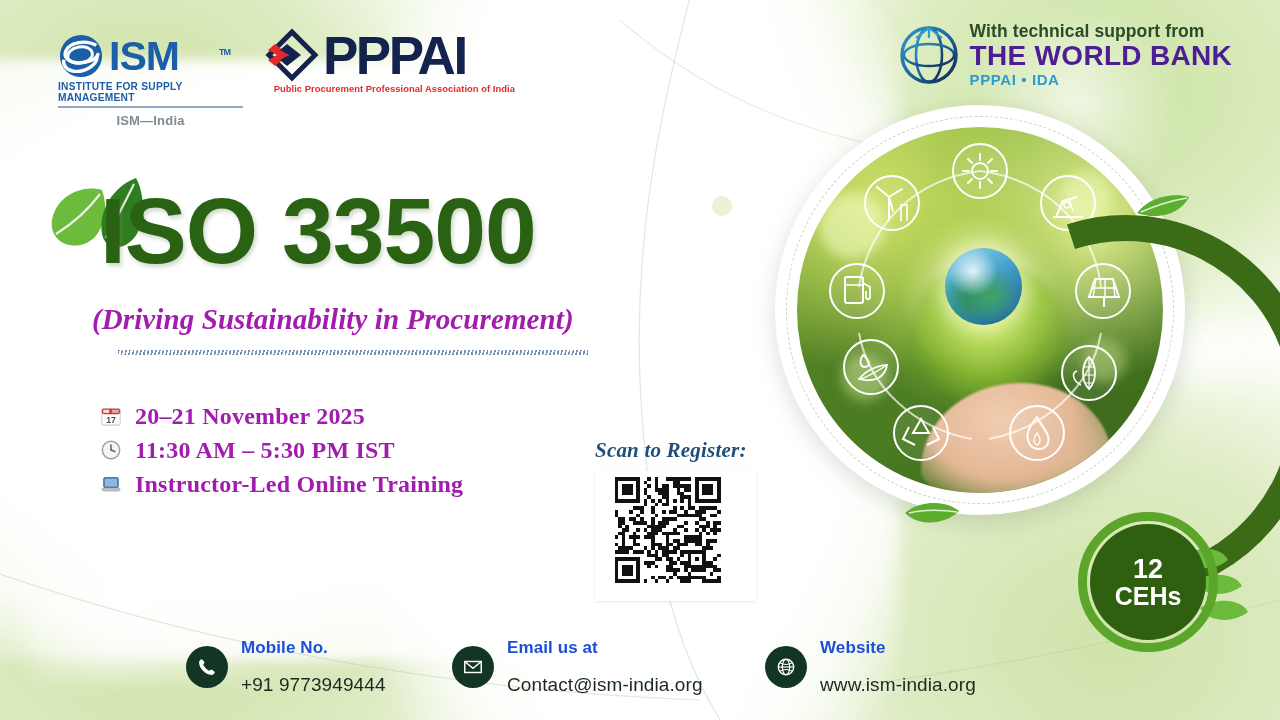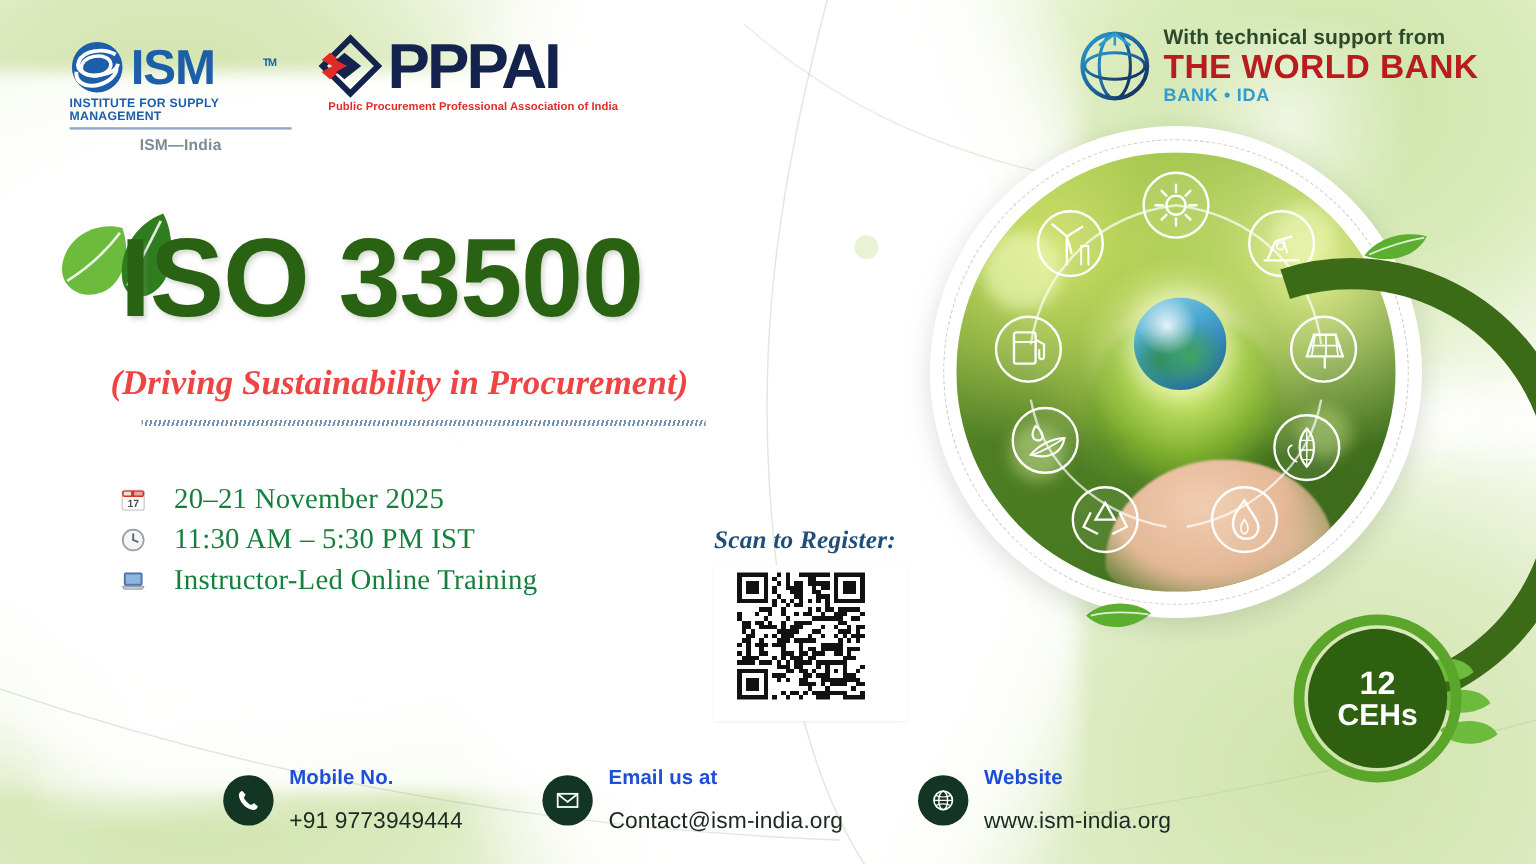--- a/index.html
+++ b/index.html
@@ -64,43 +64,43 @@
     letter-spacing:-2.5px;color:#14234e;line-height:1;}
   .pppai-tag{font-family:"Liberation Sans",sans-serif;font-weight:bold;font-size:9.4px;
     color:#e02b28;letter-spacing:0.05px;margin-top:1px;text-align:right;}
 
   .wb-logo{position:absolute;right:48px;top:22px;display:flex;align-items:center;gap:10px;}
   .wb-globe{width:62px;height:62px;flex:0 0 auto;}
   .wb-text{line-height:1.05;}
   .wb-l1{font-family:"Liberation Sans",sans-serif;font-weight:bold;font-size:17.5px;
     color:#2b4a2a;letter-spacing:0.1px;}
   .wb-l2{font-family:"Liberation Sans",sans-serif;font-weight:bold;font-size:28px;
-    color:#b91c1c;letter-spacing:0.3px;margin-top:1px;}
+    color:#4c1d95;letter-spacing:0.3px;margin-top:1px;}
   .wb-l3{font-family:"Liberation Sans",sans-serif;font-weight:bold;font-size:15px;
     color:#2e9ccc;letter-spacing:0.6px;margin-top:1px;}
 
   
   .leaf-deco{position:absolute;left:44px;top:172px;width:120px;height:110px;}
   .headline{position:absolute;left:100px;top:185px;
     font-family:"Liberation Sans",sans-serif;font-weight:bold;font-size:93px;
     color:#2a6213;letter-spacing:-1px;line-height:1;
     text-shadow:2px 3px 4px rgba(120,140,110,0.35);}
   .subtitle{position:absolute;left:92px;top:303px;
     font-family:"Liberation Serif",serif;font-style:italic;font-weight:bold;font-size:29px;
-    color:#ef4444;letter-spacing:0.1px;}
+    color:#a21caf;letter-spacing:0.1px;}
   .divider{position:absolute;left:118px;top:350px;width:470px;height:5px;
     background:repeating-linear-gradient(105deg,#5b7fa6 0 1.6px,rgba(255,255,255,0) 1.6px 3.6px);
     opacity:0.85;}
 
   
   .details{position:absolute;left:100px;top:399px;}
-  .detail-row{display:flex;align-items:center;gap:23px;height:34px;text-align:center;}
+  .detail-row{display:flex;align-items:center;gap:13px;height:34px;text-align:center;}
   .detail-ico{width:22px;height:22px;flex:0 0 auto;display:block;}
-  .detail-txt{font-family:"Liberation Serif",serif;font-weight:normal;font-size:24px;
-    color:#15803d;letter-spacing:0.2px;}
+  .detail-txt{font-family:"Liberation Serif",serif;font-weight:bold;font-size:24px;
+    color:#a21caf;letter-spacing:0.2px;}
 
   
   .qr-wrap{position:absolute;left:595px;top:438px;}
   .qr-label{font-family:"Liberation Serif",serif;font-style:italic;font-weight:bold;
     font-size:21px;color:#1f4e79;margin-bottom:8px;letter-spacing:0.2px;}
   .qr-card{width:145px;height:118px;background:#ffffff;padding:6px 8px;
     box-shadow:0 1px 3px rgba(0,0,0,0.10);}
   .qr-canvas{width:129px;height:106px;display:block;}
 
   
@@ -238,21 +238,21 @@
         <circle cx="31" cy="31" r="27" fill="none" stroke="url(#wbg)" stroke-width="3.4"></circle>
         <ellipse cx="31" cy="31" rx="13" ry="27" fill="none" stroke="url(#wbg)" stroke-width="2.6"></ellipse>
         <ellipse cx="31" cy="31" rx="25" ry="11" fill="none" stroke="url(#wbg)" stroke-width="2.4"></ellipse>
         <line x1="31" y1="4" x2="31" y2="58" stroke="url(#wbg)" stroke-width="2.4"></line>
         <line x1="4" y1="31" x2="58" y2="31" stroke="url(#wbg)" stroke-width="2.4"></line>
         <path d="M31 4 L44 14 M31 4 L18 14 M31 4 L31 14" stroke="#2e9ccc" stroke-width="2.2" fill="none"></path>
       </svg>
       <div class="wb-text">
         <div class="wb-l1">With technical support from</div>
         <div class="wb-l2">THE WORLD BANK</div>
-        <div class="wb-l3">BANK • IDA</div>
+        <div class="wb-l3">PPPAI • IDA</div>
       </div>
     </div>
   </div>
 
   <svg class="leaf-deco" viewBox="0 0 120 110">
     <path d="M58 18 C 38 12, 12 24, 8 48 C 5 66, 22 78, 40 72 C 58 66, 66 40, 58 18 Z" fill="#6cbb3c"></path>
     <path d="M12 62 C 28 52, 44 38, 56 22" fill="none" stroke="#ffffff" stroke-width="2.2" opacity="0.85"></path>
     <path d="M92 6 C 70 14, 54 38, 58 62 C 61 78, 78 80, 90 66 C 102 52, 101 22, 92 6 Z" fill="#2e7d1e"></path>
     <path d="M62 66 C 72 48, 82 28, 90 12" fill="none" stroke="#ffffff" stroke-width="2.2" opacity="0.85"></path>
   </svg>

